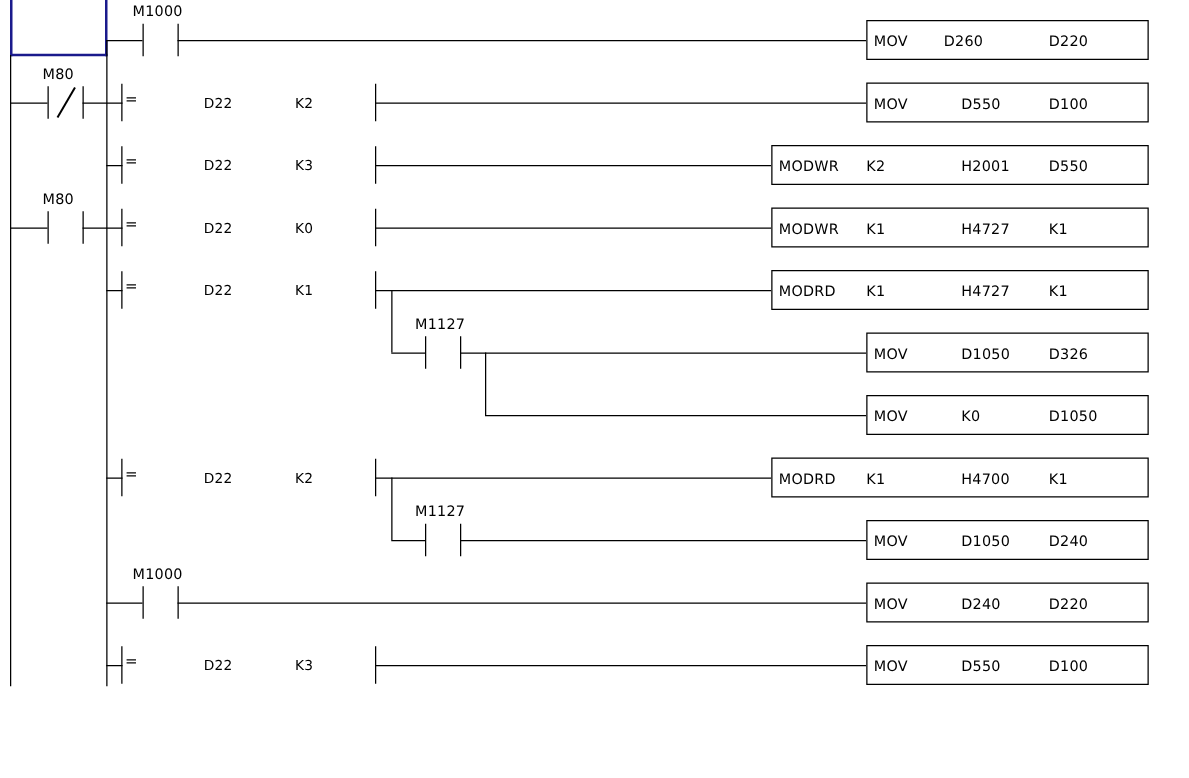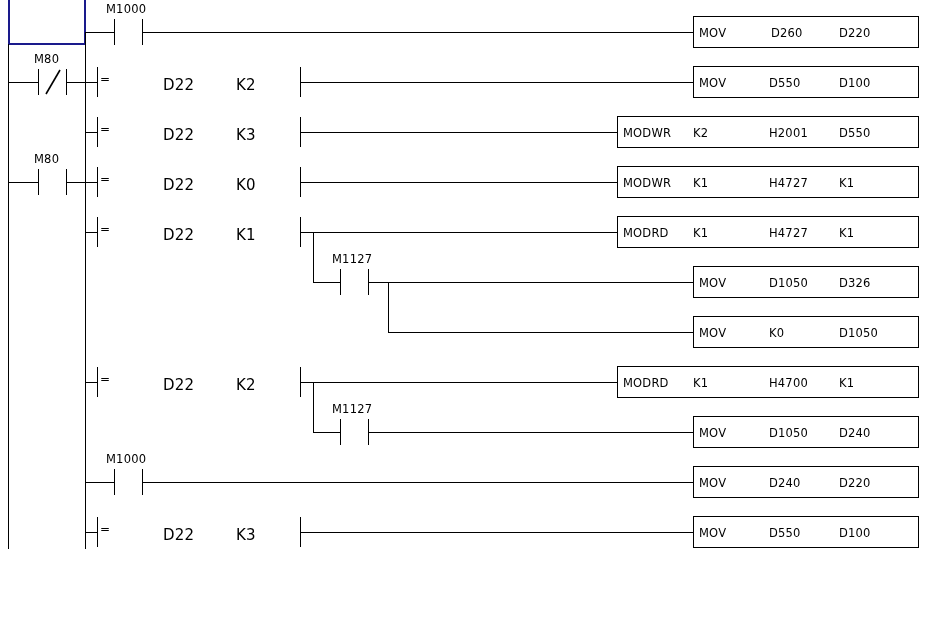--- a/index.html
+++ b/index.html
@@ -20,21 +20,21 @@
   .contact .slash{position:absolute;left:4px;top:-1px;width:22px;height:28px;}
   .lbl{position:absolute;font-size:11.5px;color:#000;white-space:nowrap;
        letter-spacing:.2px;}
 
   
   .cmp{position:absolute;width:14px;height:30px;}
   .cmp .cb{position:absolute;left:0;top:0;height:30px;width:0;border-left:1.6px solid #000;}
   .cmp .op{position:absolute;left:3px;top:6px;font-size:12px;line-height:12px;}
 
   
-  .oper{position:absolute;font-size:15px;color:#000;white-space:nowrap;letter-spacing:.2px;}
+  .oper{position:absolute;font-size:11px;color:#000;white-space:nowrap;letter-spacing:.2px;}
 
   
   .box{position:absolute;border:1.4px solid #000;background:#fff;box-sizing:border-box;}
   .box .f{position:absolute;font-size:11.5px;color:#000;white-space:nowrap;letter-spacing:.2px;}
 
   
   .sel{position:absolute;border:2.5px solid #1a1a8c;box-sizing:border-box;
        border-top:none;background:transparent;}
 </style>
 </head>
@@ -157,21 +157,21 @@
     <div class="op">=</div>
   </div>
   <div class="h" style="left:85px;top:532px;width:13px;"></div>
   <div class="oper" style="left:163px;top:526px;">D22</div>
   <div class="oper" style="left:236px;top:526px;">K3</div>
   <div class="v" style="left:300px;top:517px;height:30px;"></div>
   <div class="h" style="left:300px;top:532px;width:393px;"></div>
 
   <div class="box" style="left:693px;top:16px;width:226px;height:32px;">
     <div class="f" style="left:5px;top:9px;">MOV</div>
-    <div class="f" style="left:77px;top:9px;">D260</div>
+    <div class="f" style="left:61px;top:9px;">D260</div>
     <div class="f" style="left:145px;top:9px;">D220</div>
   </div>
 
   <div class="box" style="left:693px;top:66px;width:226px;height:32px;">
     <div class="f" style="left:5px;top:9px;">MOV</div>
     <div class="f" style="left:75px;top:9px;">D550</div>
     <div class="f" style="left:145px;top:9px;">D100</div>
   </div>
 
   <div class="box" style="left:617px;top:116px;width:302px;height:32px;">

